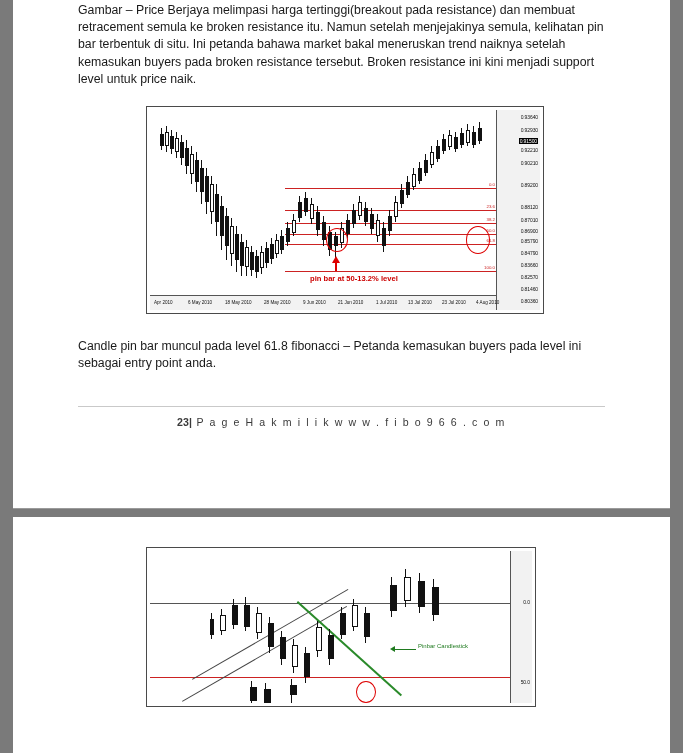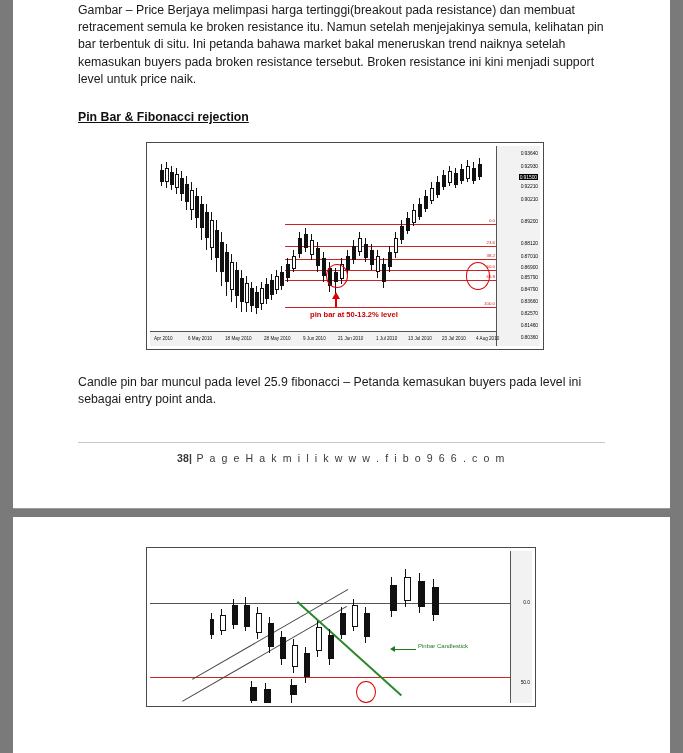--- a/index.html
+++ b/index.html
@@ -209,21 +209,20 @@
 </head>
 <body>
 
 <div class="viewport">
 
   <div class="page page-1">
     <div class="content">
 
       <p class="body-text para-1">Gambar – Price Berjaya melimpasi harga tertinggi(breakout pada resistance) dan membuat retracement semula ke broken resistance itu. Namun setelah menjejakinya semula, kelihatan pin bar terbentuk di situ. Ini petanda bahawa market bakal meneruskan trend naiknya setelah kemasukan buyers pada broken resistance tersebut. Broken resistance ini kini menjadi support level untuk price naik.</p>
 
-      <p class="subhead">Pin Bar &amp; Fibonacci rejection</p>
 
       <div class="chart-wrap-1">
         <div class="chart-inner">
 
           <div class="plot">
 
             <div class="hline" style="top:78px; left:135px;"></div>
             <div class="hline" style="top:100px; left:135px;"></div>
             <div class="hline" style="top:113px; left:135px;"></div>
             <div class="hline" style="top:124px; left:135px;"></div>
@@ -505,26 +504,26 @@
             <span class="dtick" style="left:153px;">9 Jun 2010</span>
             <span class="dtick" style="left:188px;">21 Jun 2010</span>
             <span class="dtick" style="left:226px;">1 Jul 2010</span>
             <span class="dtick" style="left:258px;">13 Jul 2010</span>
             <span class="dtick" style="left:292px;">23 Jul 2010</span>
             <span class="dtick" style="left:326px;">4 Aug 2010</span>
           </div>
         </div>
       </div>
 
-      <p class="body-text" style="margin-top:24px;">Candle pin bar muncul pada level 25.9 fibonacci – Petanda kemasukan buyers pada level ini sebagai entry point anda.</p>
+      <p class="body-text" style="margin-top:24px;">Candle pin bar muncul pada level 61.8 fibonacci – Petanda kemasukan buyers pada level ini sebagai entry point anda.</p>
     </div>
 
     <hr class="footer-rule">
     <div class="footer">
-      <b>38</b><b>|</b>
+      <b>23</b><b>|</b>
       <span>P a g e   H a k m i l i k   w w w . f i b o 9 6 6 . c o m</span>
     </div>
   </div>
 
   <div class="page page-2">
     <div class="content">
 
       <div class="chart-wrap-2">
         <div class="chart-inner">
 

